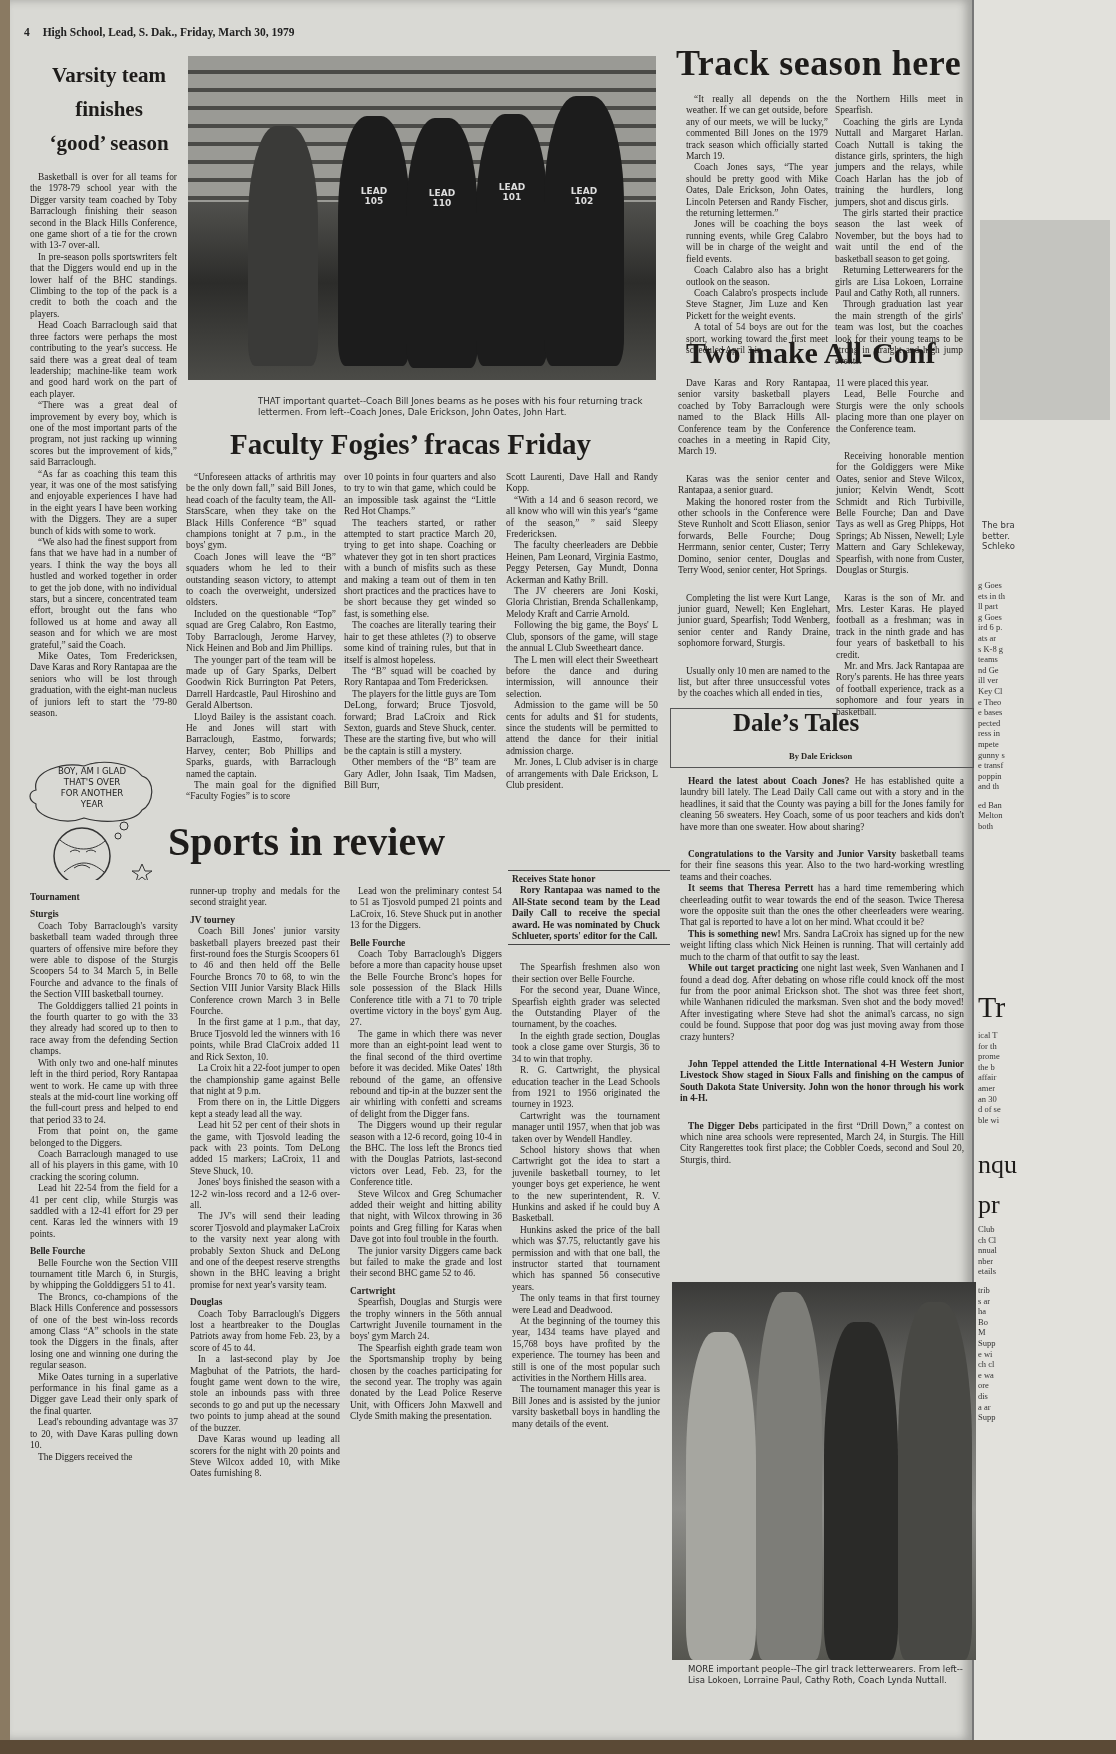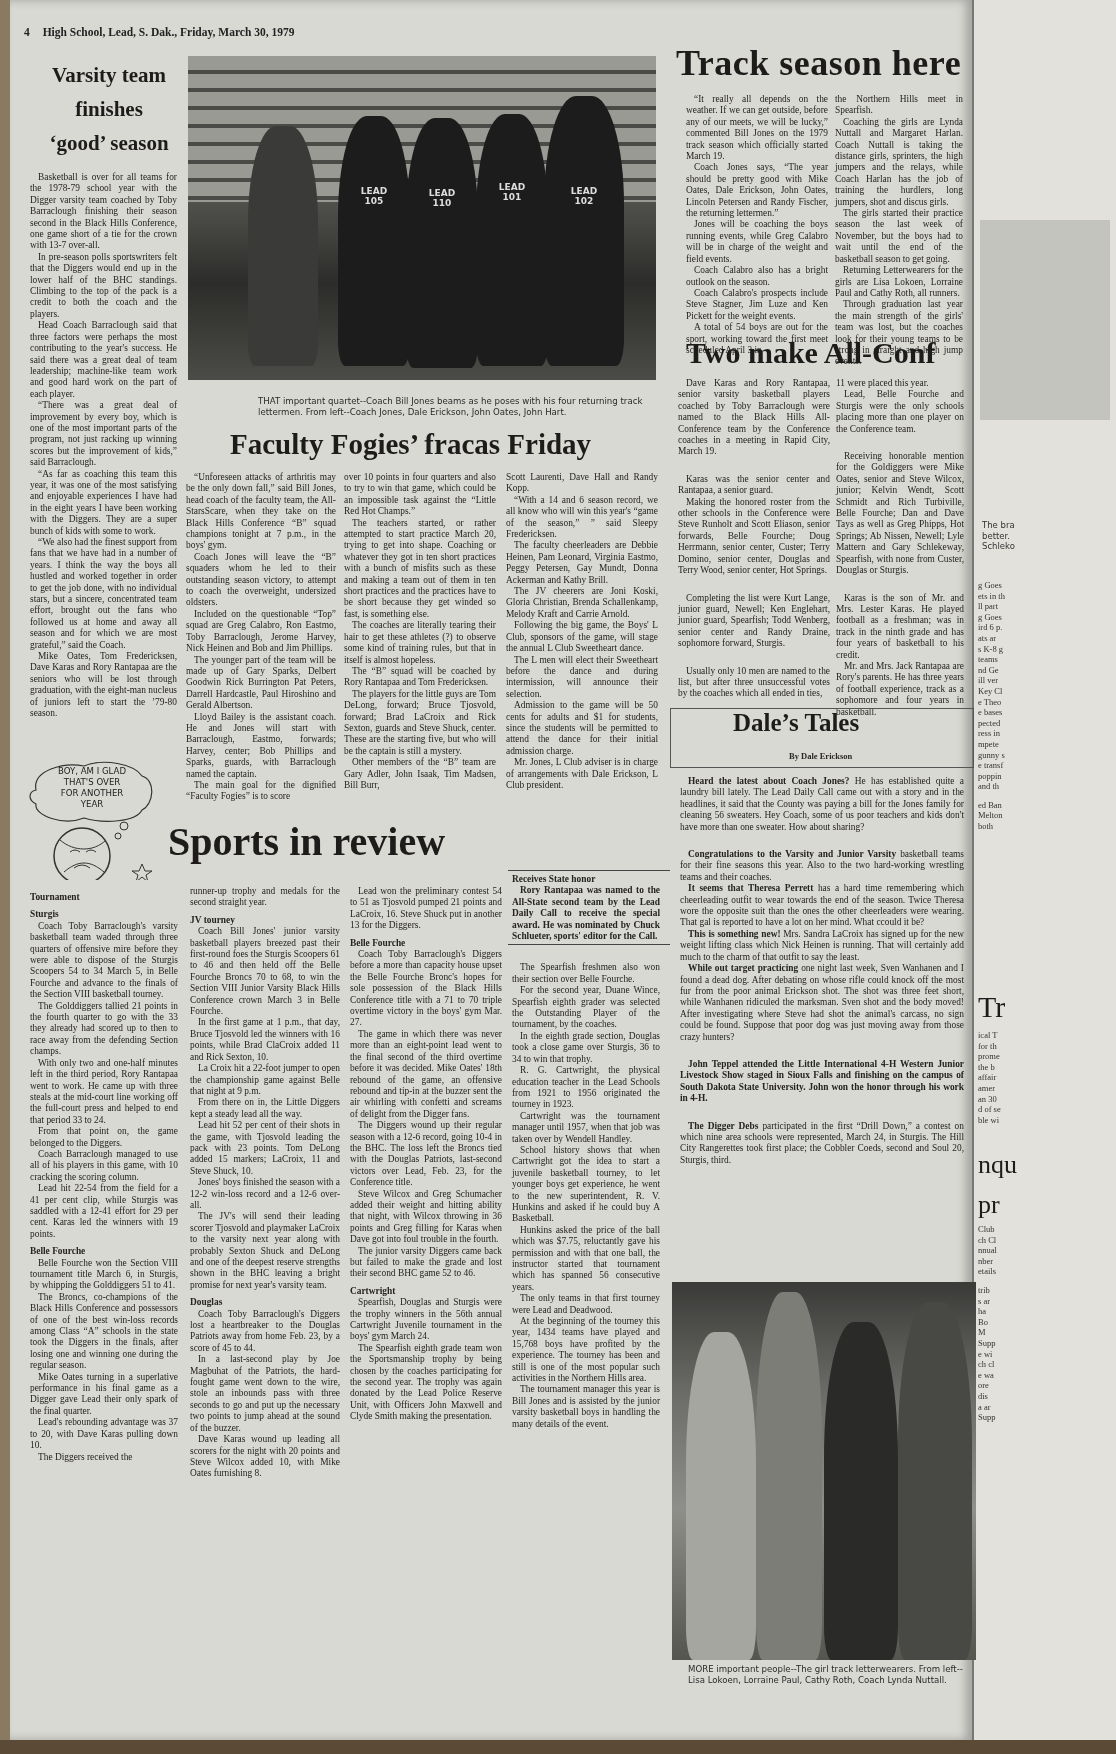--- a/index.html
+++ b/index.html
@@ -189,21 +189,21 @@
   <p>Jones' boys finished the season with a 12-2 win-loss record and a 12-6 over-all.</p>
   <p>The JV's will send their leading scorer Tjosvold and playmaker LaCroix to the varsity next year along with probably Sexton Shuck and DeLong and one of the deepest reserve strengths shown in the BHC leaving a bright promise for next year's varsity team.</p>
   <p class="sub">Douglas</p>
   <p>Coach Toby Barraclough's Diggers lost a heartbreaker to the Douglas Patriots away from home Feb. 23, by a score of 45 to 44.</p>
   <p>In a last-second play by Joe Magbuhat of the Patriots, the hard-fought game went down to the wire, stole an inbounds pass with three seconds to go and put up the necessary two points to jump ahead at the sound of the buzzer.</p>
   <p>Dave Karas wound up leading all scorers for the night with 20 points and Steve Wilcox added 10, with Mike Oates furnishing 8.</p>
 </div>
 <div class="col" style="left:350px;top:886px;width:152px">
   <p>Lead won the preliminary contest 54 to 51 as Tjosvold pumped 21 points and LaCroix, 16. Steve Shuck put in another 13 for the Diggers.</p>
   <p class="sub">Belle Fourche</p>
-  <p>Coach Toby Barraclough's Diggers before a more than capacity house upset the Belle Fourche Bronc's hopes for sole possession of the Black Hills Conference title with a 71 to 70 triple overtime victory in the boys' gym Mar. 27.</p>
+  <p>Coach Toby Barraclough's Diggers before a more than capacity house upset the Belle Fourche Bronc's hopes for sole possession of the Black Hills Conference title with a 71 to 70 triple overtime victory in the boys' gym Aug. 27.</p>
   <p>The game in which there was never more than an eight-point lead went to the final second of the third overtime before it was decided. Mike Oates' 18th rebound of the game, an offensive rebound and tip-in at the buzzer sent the air whirling with confetti and screams of delight from the Digger fans.</p>
   <p>The Diggers wound up their regular season with a 12-6 record, going 10-4 in the BHC. The loss left the Broncs tied with the Douglas Patriots, last-second victors over Lead, Feb. 23, for the Conference title.</p>
   <p>Steve Wilcox and Greg Schumacher added their weight and hitting ability that night, with Wilcox throwing in 36 points and Greg filling for Karas when Dave got into foul trouble in the fourth.</p>
   <p>The junior varsity Diggers came back but failed to make the grade and lost their second BHC game 52 to 46.</p>
   <p class="sub">Cartwright</p>
   <p>Spearfish, Douglas and Sturgis were the trophy winners in the 56th annual Cartwright Juvenile tournament in the boys' gym March 24.</p>
   <p>The Spearfish eighth grade team won the Sportsmanship trophy by being chosen by the coaches participating for the second year. The trophy was again donated by the Lead Police Reserve Unit, with Officers John Maxwell and Clyde Smith making the presentation.</p>
 </div>
 <div class="col" style="left:512px;top:874px;width:148px">
   <p class="sub" style="margin-top:0">Receives State honor</p>

